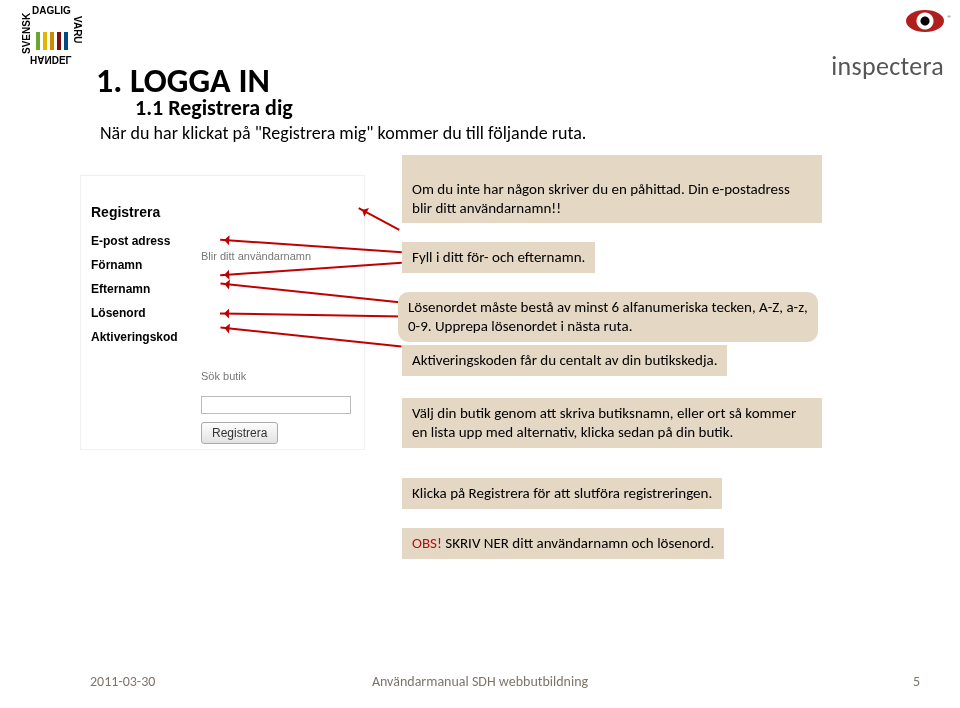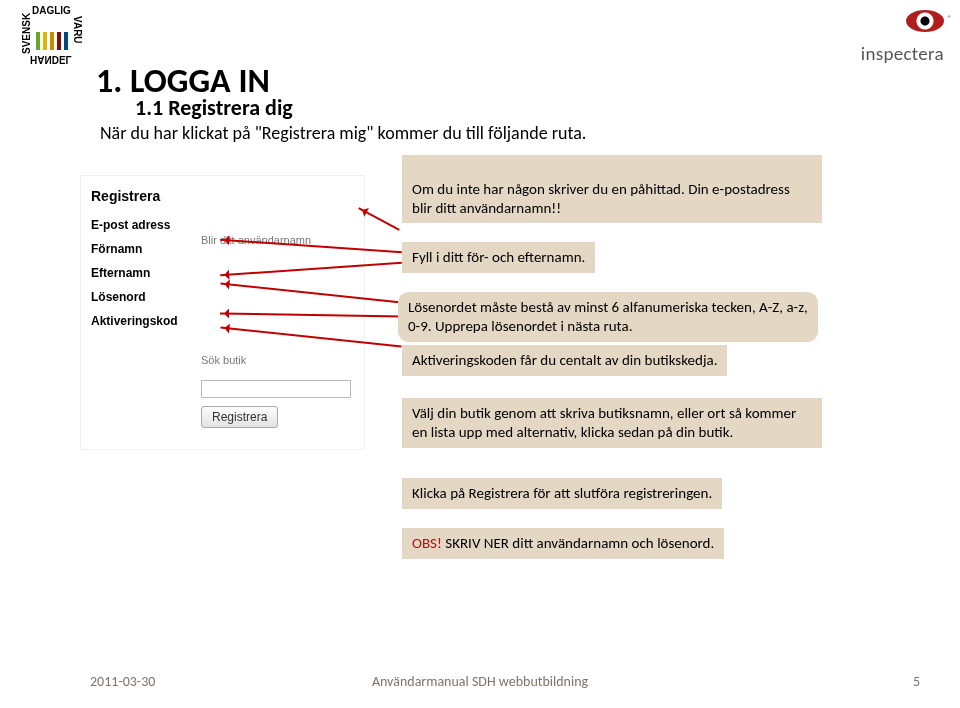--- a/index.html
+++ b/index.html
@@ -22,42 +22,42 @@
     top: 10px; right: 16px;
     width: 128px; height: 44px;
     display: flex; flex-direction: column; align-items: flex-end;
   }
   .eye {
     width: 38px; height: 22px;
     border-radius: 50%;
     background: radial-gradient(circle at 50% 50%, #000 4px, #fff 5px 8px, #B01E1E 9px);
   }
   .inspectera {
-    font-size: 19px;
+    font-size: 26px;
     color: #565656;
     letter-spacing: 0.3px;
-    margin-top: 10px;
+    margin-top: 18px;
   }
   .reg {
     font-size: 9px; color:#565656; position:absolute; top:2px; right:-8px;
   }
 
   
   .h1 { position:absolute; top:60px; left:96px; font-size:34px; font-weight:700; }
   .h2 { position:absolute; top:94px; left:135px; font-size:22px; font-weight:700; }
   .sub { position:absolute; top:122px; left:100px; font-size:18px; }
 
   
   .form-shot {
     position:absolute;
     top:175px; left:80px;
     width:285px; height:275px;
     border:1px solid #f0f0f0;
     background:#fff;
-    padding:12px 10px;
+    padding:28px 10px;
   }
   .fs-title { font:700 14px Arial; margin-bottom:10px; }
   .fs-row { display:flex; align-items:center; height:22px; margin-bottom:2px; font:400 12px Arial; color:#000;}
   .fs-label { width:110px; font-weight:700; font-size:12px;}
   .fs-hint { color:#777; font-size:11px;margin-top:29px; }
   .fs-indent { margin-left:110px; }
   .fs-btn {
     display:inline-block;
     padding:3px 10px;
     font:400 12px Arial;

